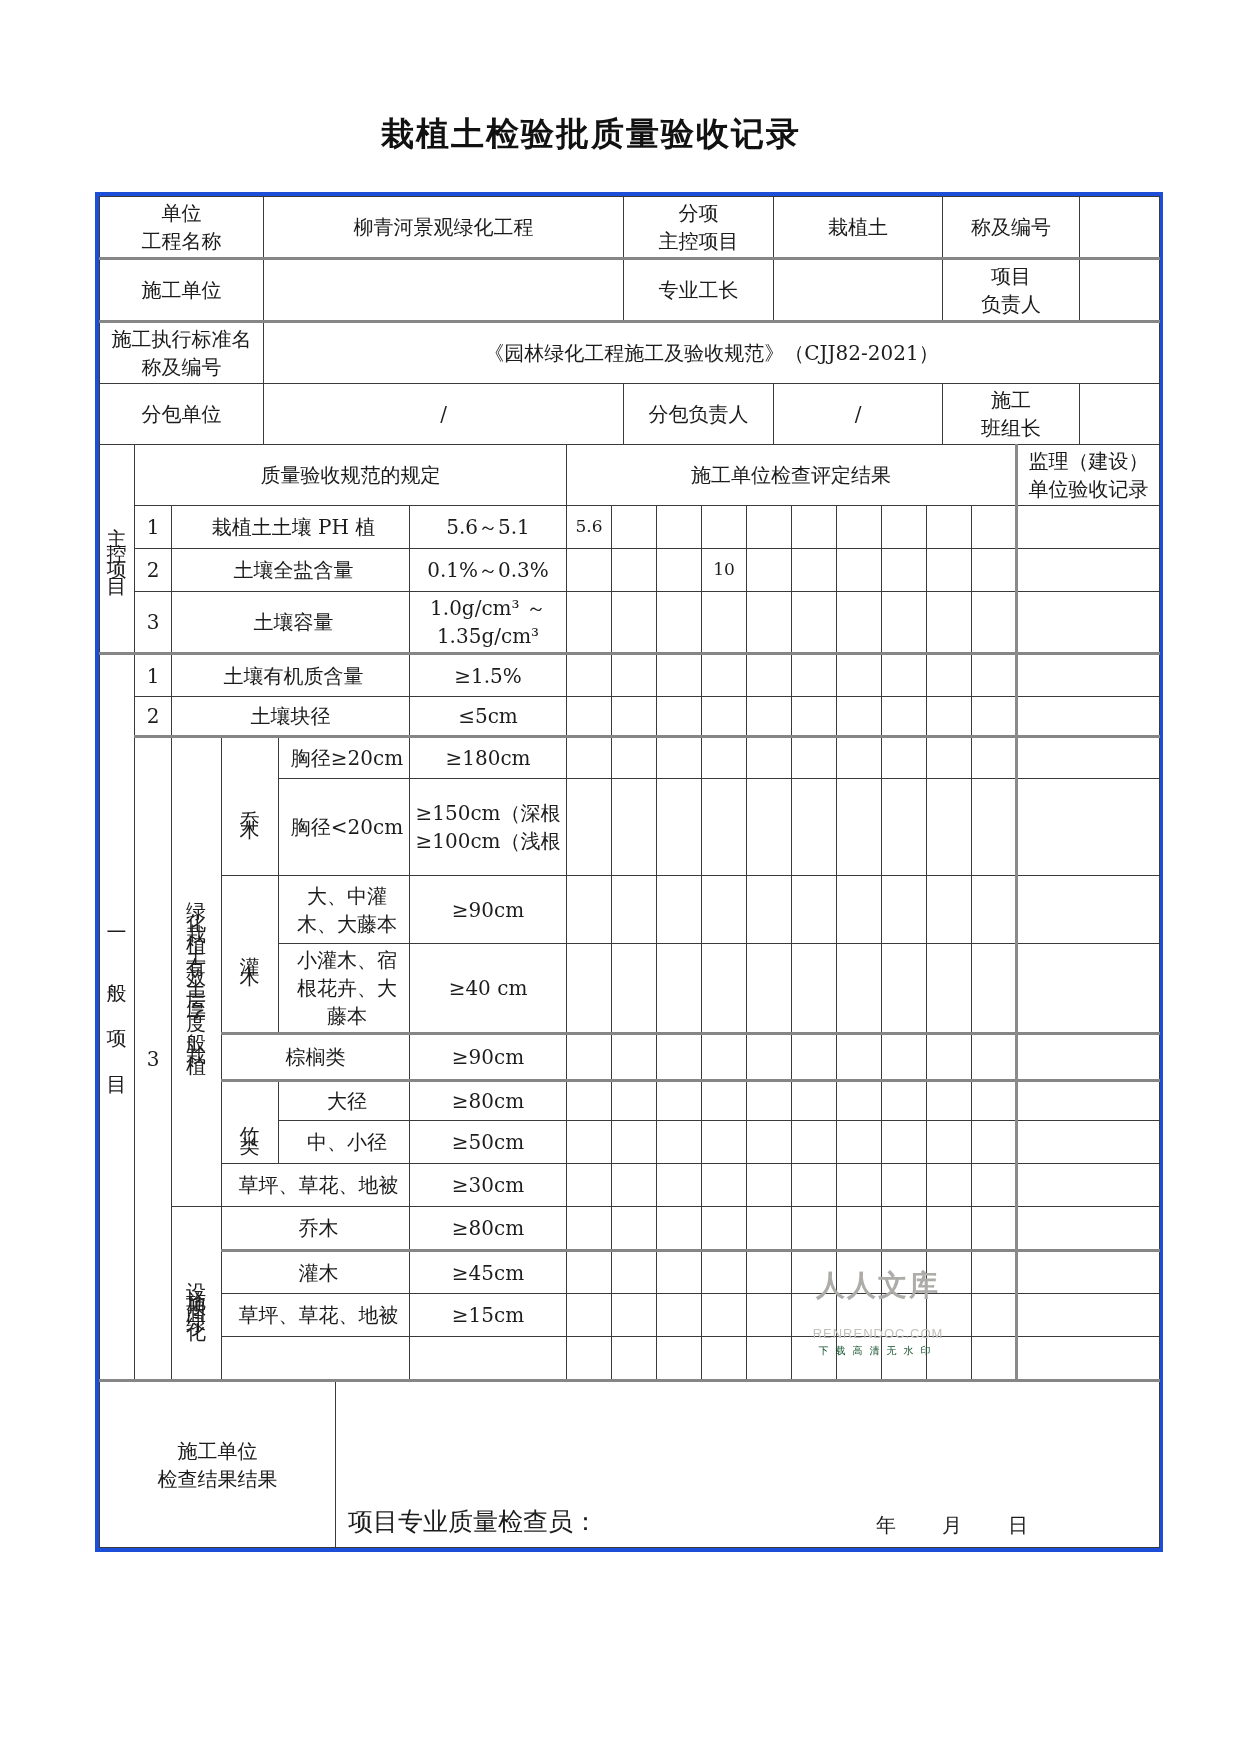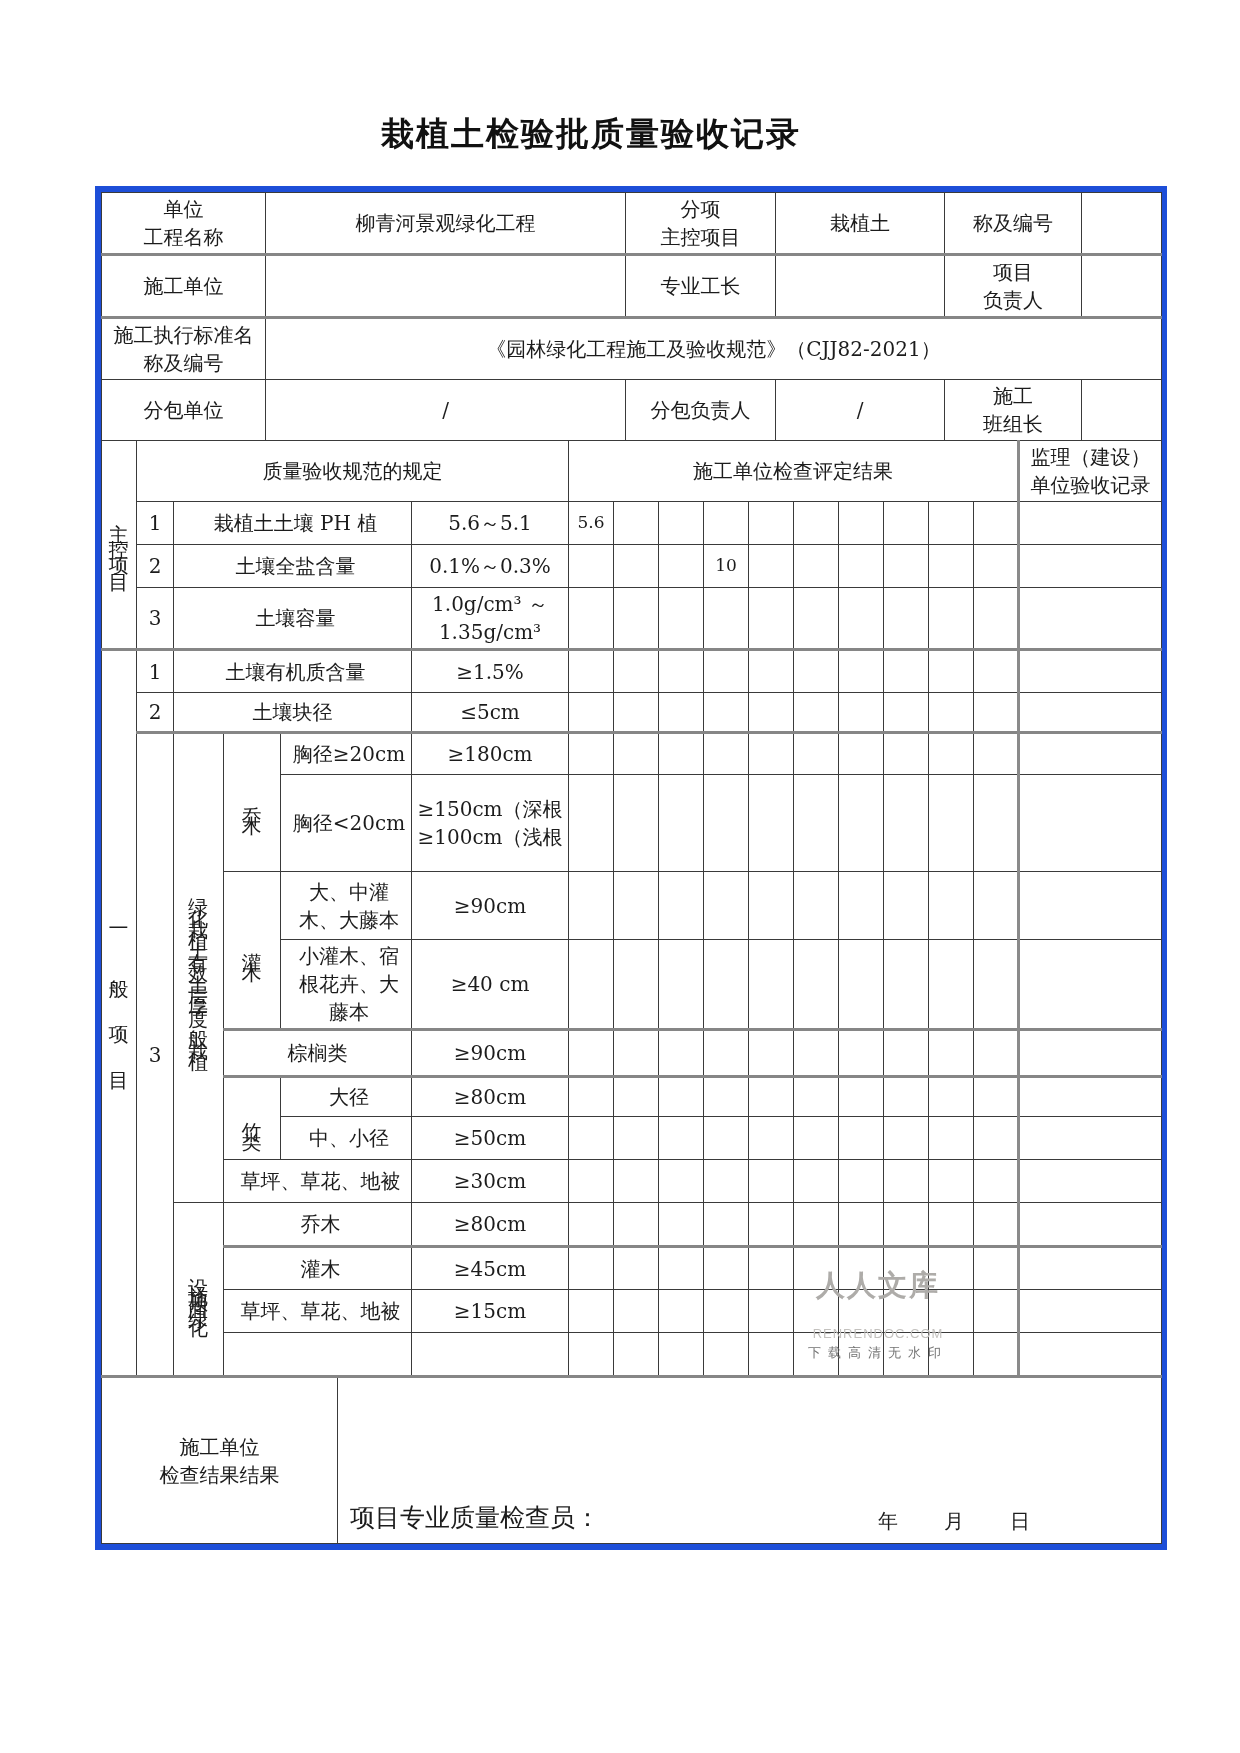--- a/index.html
+++ b/index.html
@@ -1,21 +1,21 @@
 <!DOCTYPE html>
 <html><head>
 <meta charset="utf-8">
 <style>
   html,body{margin:0;padding:0;background:#ffffff;}
   #page{position:relative;width:1240px;height:1753px;background:#ffffff;overflow:hidden;
         font-family:"DejaVu Serif","Liberation Serif",serif;color:#1c1c1c;}
   #doc-title{position:absolute;top:112px;left:0;width:1120px;text-align:center;
              font-family:"Liberation Sans","DejaVu Sans",sans-serif;
              font-size:33px;font-weight:700;letter-spacing:2px;color:#111;margin-left:31px;}
-  #tablewrap{position:absolute;left:95px;top:186px;width:1060px;border:6px solid #1d4ed8;}
+  #tablewrap{position:absolute;left:95px;top:192px;width:1060px;border:4px solid #1d4ed8;}
   table{border-collapse:collapse;table-layout:fixed;width:1060px;}
   td{border:1px solid #3a3a3a;font-size:20px;line-height:1.4;text-align:center;
      vertical-align:middle;padding:2px 4px;overflow:hidden;}
   .pre{white-space:pre-line;}
   .ln{text-align:center;padding-left:10px;}
   tr.tk > td{border-top:3px solid #868686;}
   td.supv{border-left:3px solid #8a8a8a;}
   .vt{writing-mode:vertical-rl;text-orientation:upright;display:inline-block;line-height:1;}
   .vt-group{letter-spacing:17px;}
   .vt-general{letter-spacing:46px;}
@@ -23,21 +23,21 @@
   .vt-roof{letter-spacing:8px;}
   .vt-two{letter-spacing:10px;}
   .entered{font-size:17px;}
   #footer-zone{position:relative;height:161px;}
   #inspector-line{position:absolute;left:12px;bottom:6px;font-size:25px;}
   #date-line{position:absolute;left:540px;bottom:6px;font-size:20px;letter-spacing:2px;}
   #watermark{position:absolute;left:800px;top:1266px;width:156px;text-align:center;z-index:5;
              pointer-events:none;font-family:"Liberation Sans","DejaVu Sans",sans-serif;}
   #watermark .wm1{font-size:29px;font-weight:700;color:#aeaca9;letter-spacing:2px;}
   #watermark .wm2{font-size:13px;color:#c3c1be;letter-spacing:1px;margin-top:20px;}
-  #watermark .wm3{font-size:13px;color:#737373;letter-spacing:7px;margin-top:3px;}
+  #watermark .wm3{font-size:10px;color:#14532d;letter-spacing:7px;margin-top:3px;}
 </style>
 </head>
 <body>
 
 <div id="page">
 
   <div id="doc-title">栽植土检验批质量验收记录</div>
 
   <div id="tablewrap">
 

